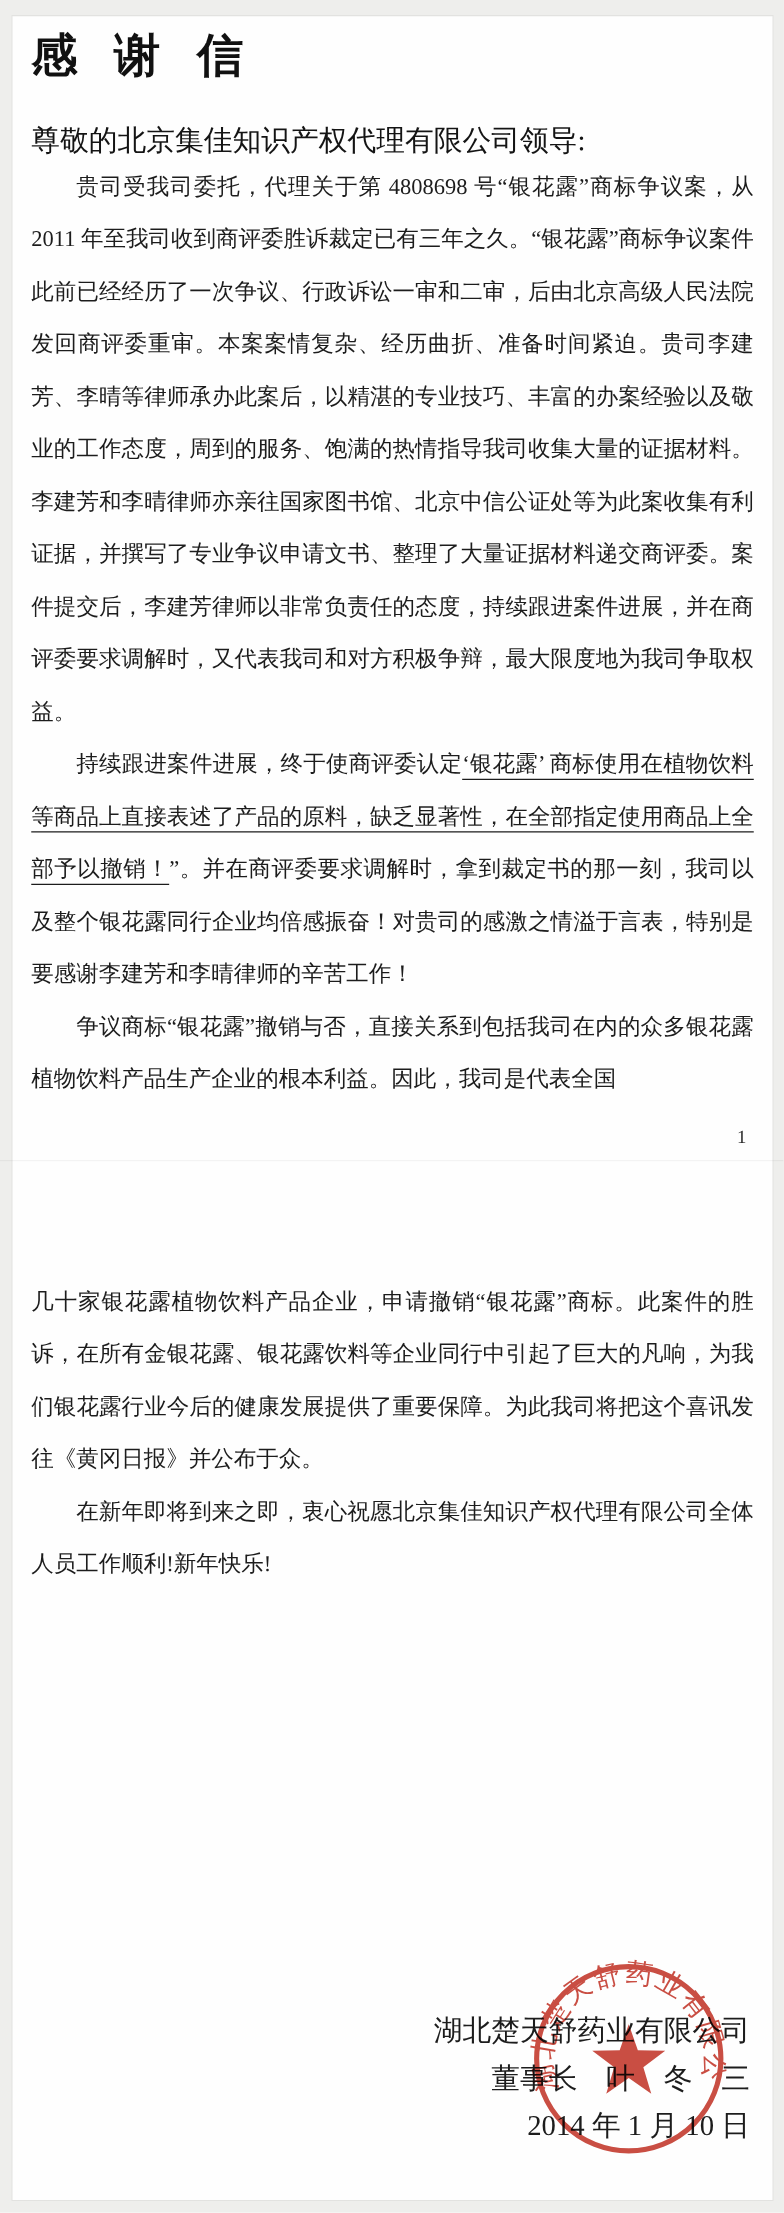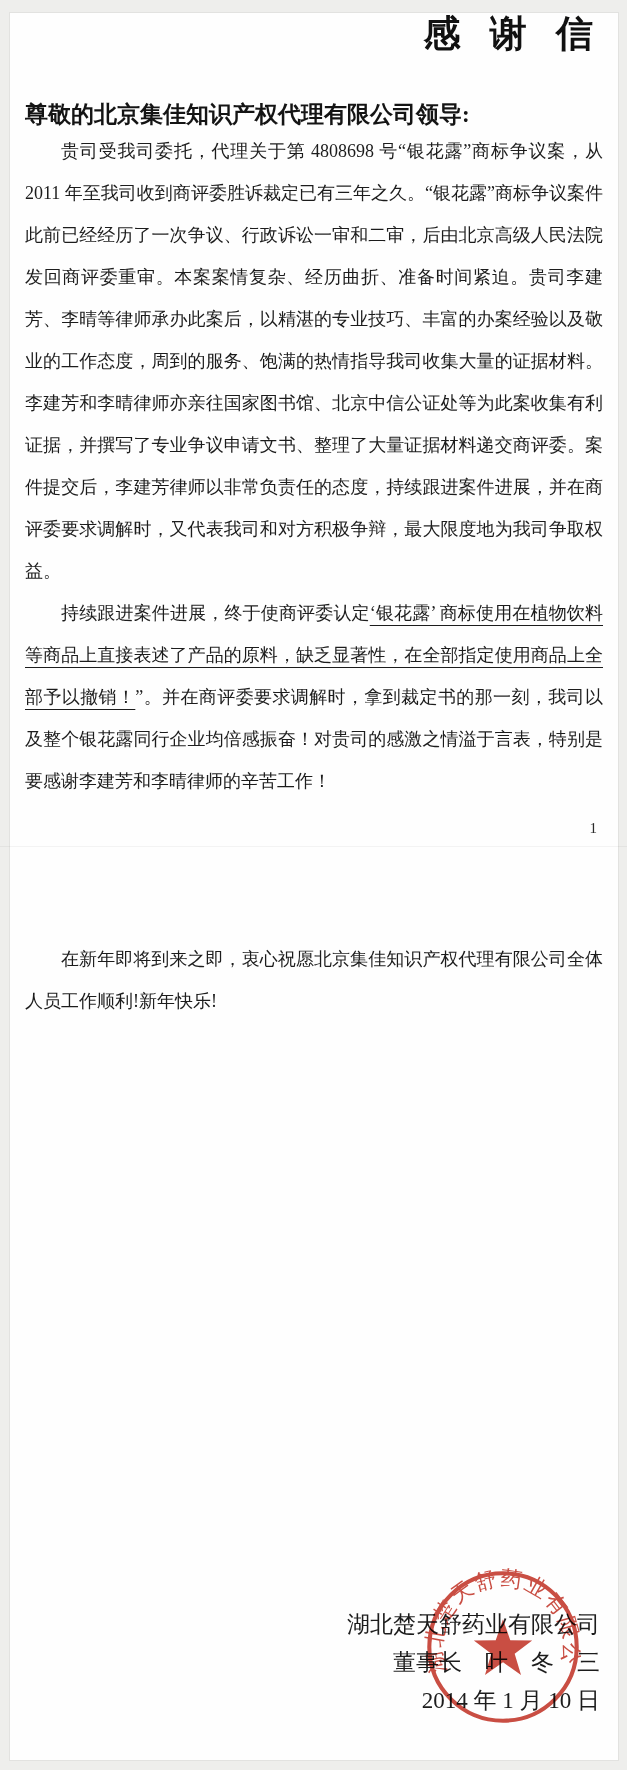--- a/index.html
+++ b/index.html
@@ -23,33 +23,33 @@
   }
 
   .content {
     position: absolute;
     left: 25px;
     top: 0;
     width: 578px;
   }
 
   .title {
-    margin-top: 12px;
-    text-align: right;
+    margin-top: 24px;
+    text-align: left;
     font-size: 37px;
     font-weight: bold;
     letter-spacing: 10px;
     color: #111;
     line-height: 44px;
   }
 
   .salutation {
-    margin-top: 44px;
+    margin-top: 30px;
     font-size: 23px;
-    font-weight: bold;
+    font-weight: normal;
     line-height: 30px;
     color: #141414;
   }
 
   .body-text p {
     margin: 0;
     font-size: 18px;
     line-height: 42px;
     text-align: justify;
     text-indent: 2em;
@@ -118,26 +118,28 @@
     <div class="title">感 谢 信</div>
 
     <div class="salutation">尊敬的北京集佳知识产权代理有限公司领导:</div>
 
     <div class="body-text">
 
       <p class="mt8">贵司受我司委托，代理关于第 4808698 号“银花露”商标争议案，从 2011 年至我司收到商评委胜诉裁定已有三年之久。“银花露”商标争议案件此前已经经历了一次争议、行政诉讼一审和二审，后由北京高级人民法院发回商评委重审。本案案情复杂、经历曲折、准备时间紧迫。贵司李建芳、李晴等律师承办此案后，以精湛的专业技巧、丰富的办案经验以及敬业的工作态度，周到的服务、饱满的热情指导我司收集大量的证据材料。李建芳和李晴律师亦亲往国家图书馆、北京中信公证处等为此案收集有利证据，并撰写了专业争议申请文书、整理了大量证据材料递交商评委。案件提交后，李建芳律师以非常负责任的态度，持续跟进案件进展，并在商评委要求调解时，又代表我司和对方积极争辩，最大限度地为我司争取权益。</p>
 
       <p class="mt14"><span>持续跟进案件进展，终于使商评委认定</span><span class="underlined">‘银花露’ 商标使用在植物饮料等商品上直接表述了产品的原料，缺乏显著性，在全部指定使用商品上全部予以撤销！</span><span>”。并在商评委要求调解时，拿到裁定书的那一刻，我司以及整个银花露同行企业均倍感振奋！对贵司的感激之情溢于言表，特别是要感谢李建芳和李晴律师的辛苦工作！</span></p>
 
+      <p class="mt8">争议商标“银花露”撤销与否，直接关系到包括我司在内的众多银花露植物饮料产品生产企业的根本利益。因此，我司是代表全国</p>
 
       <div class="pagebreak">
         <span class="page-number">1</span>
         <span class="scan-seam"></span>
       </div>
 
+      <p class="continuation">几十家银花露植物饮料产品企业，申请撤销“银花露”商标。此案件的胜诉，在所有金银花露、银花露饮料等企业同行中引起了巨大的凡响，为我们银花露行业今后的健康发展提供了重要保障。为此我司将把这个喜讯发往《黄冈日报》并公布于众。</p>
 
 
       <p class="mt6">在新年即将到来之即，衷心祝愿北京集佳知识产权代理有限公司全体人员工作顺利!新年快乐!</p>
 
     </div>
   </div>
 
   <div class="signature">
     <div>湖北楚天舒药业有限公司</div>
     <div>董事长　叶　冬　三</div>

